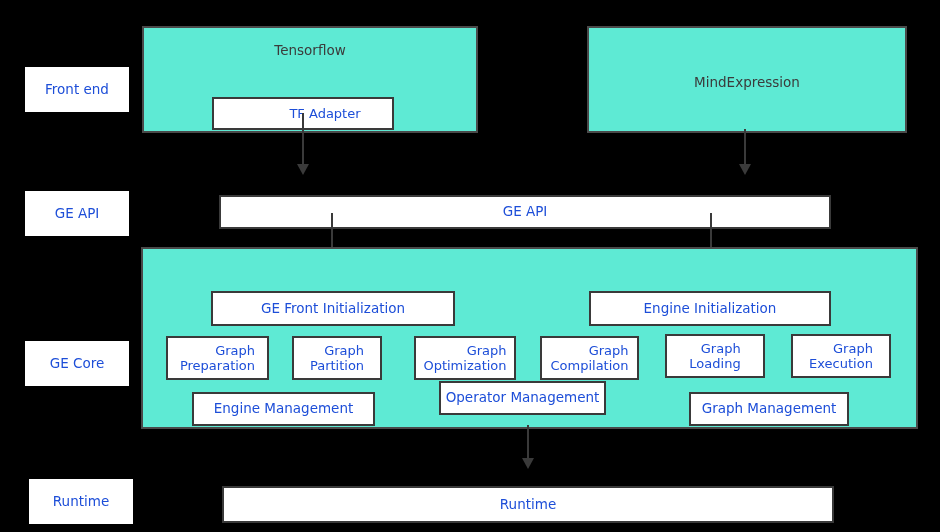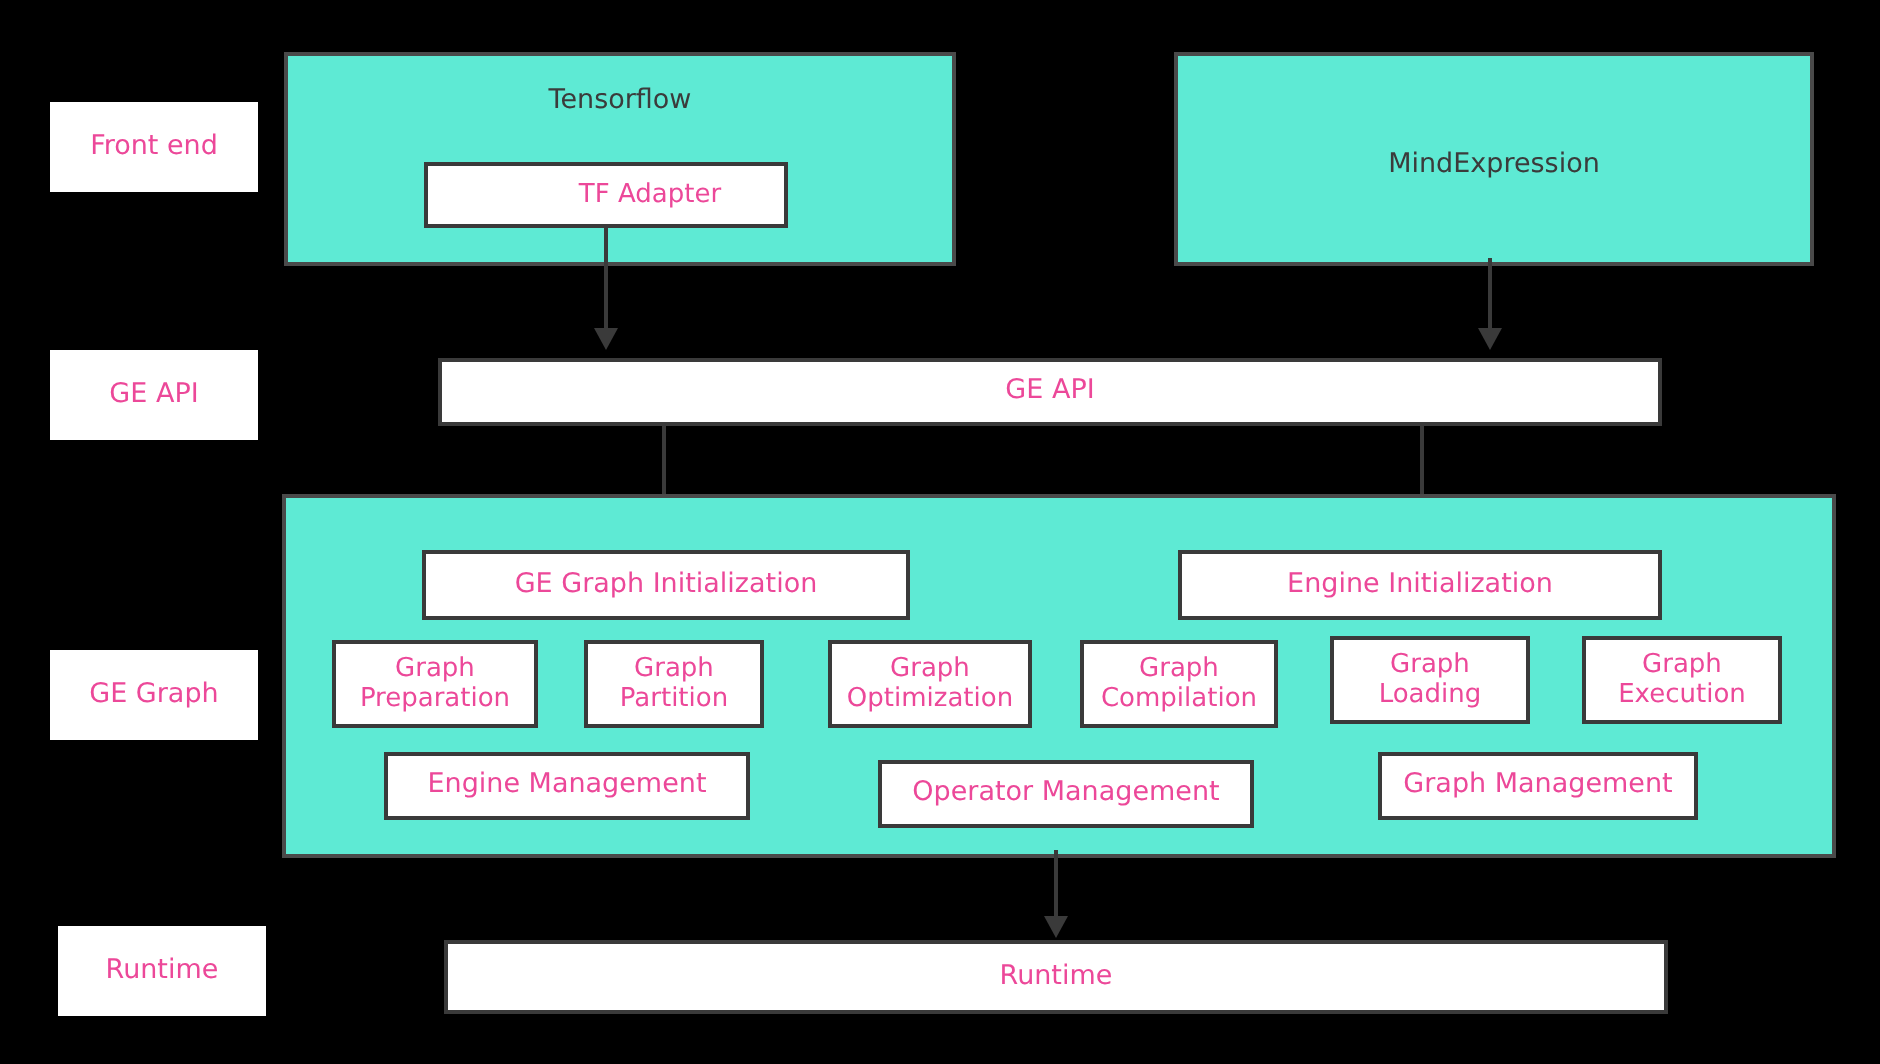--- a/index.html
+++ b/index.html
@@ -16,25 +16,26 @@
     font-family: "DejaVu Sans", "Liberation Sans", sans-serif;
     overflow: hidden;
   }
   
   .node {
     position: absolute;
     box-sizing: border-box;
     display: flex;
     align-items: center;
     justify-content: center;
-    text-align: center;
-    color: #ec4899;
+    text-align: right;
+    color: #1d4ed8;
     background: #ffffff;
     line-height: 1.18;
     white-space: pre-line;
+    margin-top: 16px;
   }
   
   .layer-label {
     border: none;
     font-size: 13.5px;
   }
   
   .container {
     border: 2px solid #4a4a4a;
     background: #5eead4;
@@ -79,21 +80,21 @@
 
   <div class="node layer-label" style="left:25px; top:51px; width:104px; height:45px;">
     <span>Front end</span>
   </div>
 
   <div class="node layer-label" style="left:25px; top:175px; width:104px; height:45px;">
     <span>GE API</span>
   </div>
 
   <div class="node layer-label" style="left:25px; top:325px; width:104px; height:45px;">
-    <span>GE Graph</span>
+    <span>GE Core</span>
   </div>
 
   <div class="node layer-label" style="left:29px; top:463px; width:104px; height:45px;">
     <span>Runtime</span>
   </div>
 
   <div class="container" style="position:absolute; left:142px; top:26px; width:332px; height:103px;">
     <div class="container-title" style="top:14px;">Tensorflow</div>
   </div>
 
@@ -117,21 +118,21 @@
 
   <div class="conn conn-v" style="left:331px; top:213px; height:48px;"></div>
   <div class="arrowhead" style="left:326px; top:258px;"></div>
 
   <div class="conn conn-v" style="left:710px; top:213px; height:48px;"></div>
   <div class="arrowhead" style="left:705px; top:258px;"></div>
 
   <div class="container" style="position:absolute; left:141px; top:247px; width:773px; height:178px;"></div>
 
   <div class="node box wide" style="left:211px; top:275px; width:244px; height:35px;">
-    <span>GE Graph Initialization</span>
+    <span>GE Front Initialization</span>
   </div>
   <div class="node box wide" style="left:589px; top:275px; width:242px; height:35px;">
     <span>Engine Initialization</span>
   </div>
 
   <div class="node box two-line" style="left:166px; top:320px; width:103px; height:44px;">
     <span>Graph
 Preparation</span>
   </div>
   <div class="node box two-line" style="left:292px; top:320px; width:90px; height:44px;">
@@ -151,21 +152,21 @@
 Loading</span>
   </div>
   <div class="node box two-line" style="left:791px; top:318px; width:100px; height:44px;">
     <span>Graph
 Execution</span>
   </div>
 
   <div class="node box wide" style="left:192px; top:376px; width:183px; height:34px;">
     <span>Engine Management</span>
   </div>
-  <div class="node box wide" style="left:439px; top:380px; width:188px; height:34px;">
+  <div class="node box wide" style="left:439px; top:365px; width:167px; height:34px;">
     <span>Operator Management</span>
   </div>
   <div class="node box wide" style="left:689px; top:376px; width:160px; height:34px;">
     <span>Graph Management</span>
   </div>
 
   <div class="conn conn-v" style="left:527px; top:425px; height:38px;"></div>
   <div class="arrowhead" style="left:522px; top:458px;"></div>
 
   <div class="node box wide" style="left:222px; top:470px; width:612px; height:37px;">

